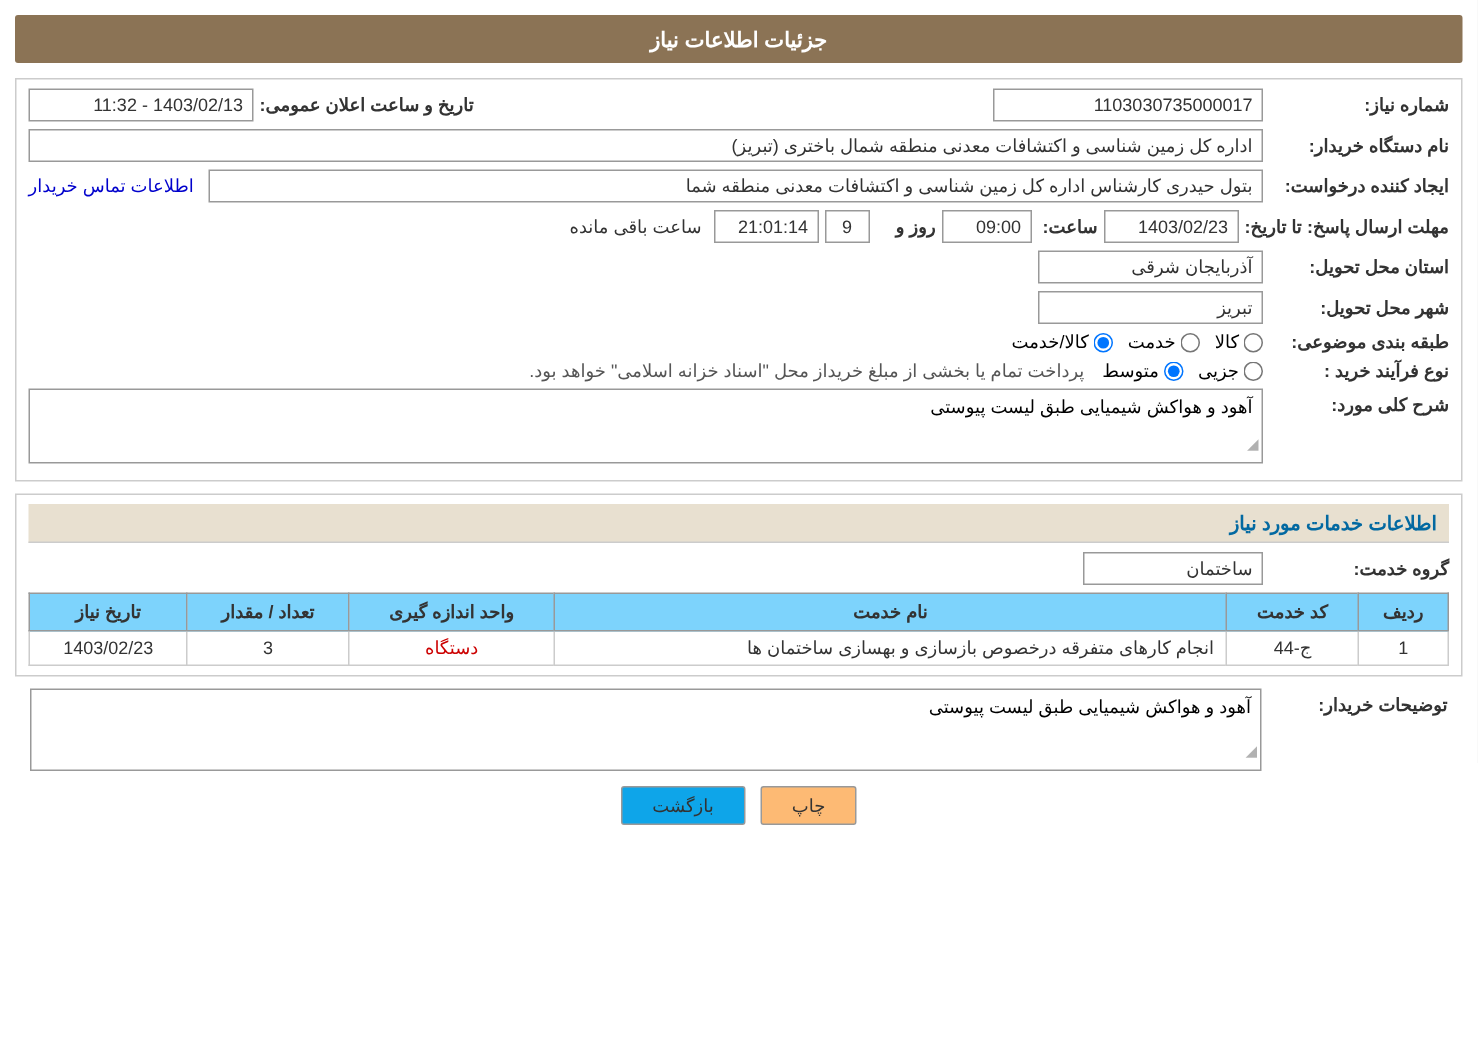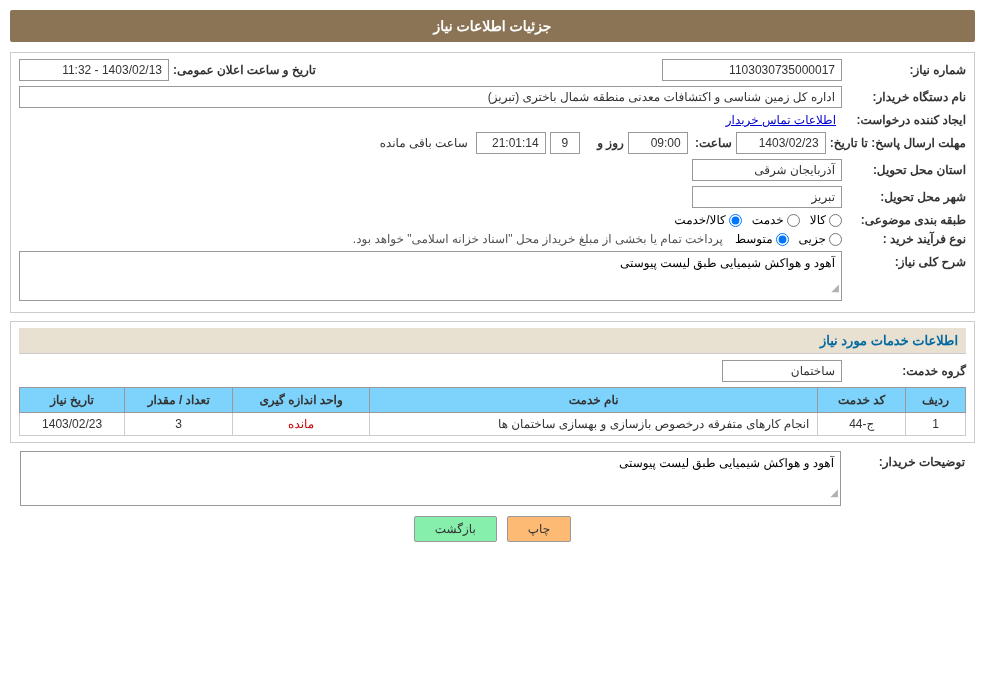--- a/index.html
+++ b/index.html
@@ -50,21 +50,20 @@
       padding: 3px 6px;
       background: #fff;
       min-height: 22px;
       display: inline-block;
     }
     .value-text {
       color: #333;
     }
     .link-text {
       color: #0000cc;
-      text-decoration: underline;
       cursor: pointer;
     }
     .radio-group {
       display: flex;
       align-items: center;
       gap: 10px;
     }
     .radio-item {
       display: flex;
       align-items: center;
@@ -103,21 +102,21 @@
     }
     .button-row {
       display: flex;
       justify-content: center;
       gap: 10px;
       margin-top: 10px;
     }
     .btn {
       padding: 5px 20px;
       border: 1px solid #999;
-      background: #86efac;
+      background: #0ea5e9;
       cursor: pointer;
       font-family: Tahoma, Arial, sans-serif;
       font-size: 12px;
       color: #333;
       border-radius: 2px;
     }
     .btn-print {
       background: #fdba74;
       border-color: #999;
       text-align: center;
@@ -145,20 +144,21 @@
       <span class="value-box value-text" style="min-width:150px;">1403/02/13 - 11:32</span>
     </div>
 
     <div class="row">
       <span class="label">نام دستگاه خریدار:</span>
       <span class="value-box value-text full-width-box" style="flex:1;">اداره کل زمین شناسی و اکتشافات معدنی منطقه شمال باختری (تبریز)</span>
     </div>
 
     <div class="row">
       <span class="label">ایجاد کننده درخواست:</span>
+      <span class="value-box value-text" style="flex:1;">بتول  حیدری کارشناس اداره کل زمین شناسی و اکتشافات معدنی منطقه شما</span>
       <span class="link-text" style="margin-right:6px;white-space:nowrap;">اطلاعات تماس خریدار</span>
     </div>
 
     <div class="row">
       <span class="label">مهلت ارسال پاسخ: تا تاریخ:</span>
       <span class="value-box value-text" style="min-width:90px;">1403/02/23</span>
       <span class="label" style="min-width:40px;">ساعت:</span>
       <span class="value-box value-text" style="min-width:60px;">09:00</span>
       <span class="label" style="min-width:40px;">روز و</span>
       <span class="value-box value-text" style="min-width:30px;text-align:center;">9</span>
@@ -203,21 +203,21 @@
         </div>
         <div class="radio-item">
           <input type="radio" name="nave" checked="" style="">
           <span>متوسط</span>
         </div>
       </div>
       <span class="value-text" style="margin-right:8px; color:#555;">پرداخت تمام یا بخشی از مبلغ خریداز محل "اسناد خزانه اسلامی" خواهد بود.</span>
     </div>
 
     <div class="row" style="align-items:flex-start;">
-      <span class="label" style="margin-top:4px;">شرح کلی نیاز:</span>
+      <span class="label" style="margin-top:4px;">شرح کلی مورد:</span>
       <div style="flex:1; border:1px solid #999; min-height:50px; padding:4px 6px; background:#fff; position:relative;">
         <span>آهود و هواکش شیمیایی طبق لیست پیوستی</span>
         
         <div style="position:absolute;bottom:2px;right:2px;width:16px;height:16px;opacity:0.3;font-size:10px;">◢</div>
       </div>
     </div>
 
   </div>
 
   <div class="section">
@@ -237,21 +237,21 @@
           <th>واحد اندازه گیری</th>
           <th>تعداد / مقدار</th>
           <th>تاریخ نیاز</th>
         </tr>
       </thead>
       <tbody id="table-body">
       <tr>
       <td>1</td>
       <td>ج-44</td>
       <td style="text-align:right;">انجام کارهای متفرقه درخصوص بازسازی و بهسازی ساختمان ها</td>
-      <td class="red-text">مانده</td>
+      <td class="red-text">دستگاه</td>
       <td>3</td>
       <td>1403/02/23</td>
     </tr>
         </tbody>
     </table>
   </div>
 
   <div class="row" style="align-items:flex-start; margin: 0 10px 8px 10px;">
     <span class="label" style="margin-top:4px;min-width:120px;">توضیحات خریدار:</span>
     <div style="flex:1; border:1px solid #999; min-height:55px; padding:4px 6px; background:#fff; position:relative;">

